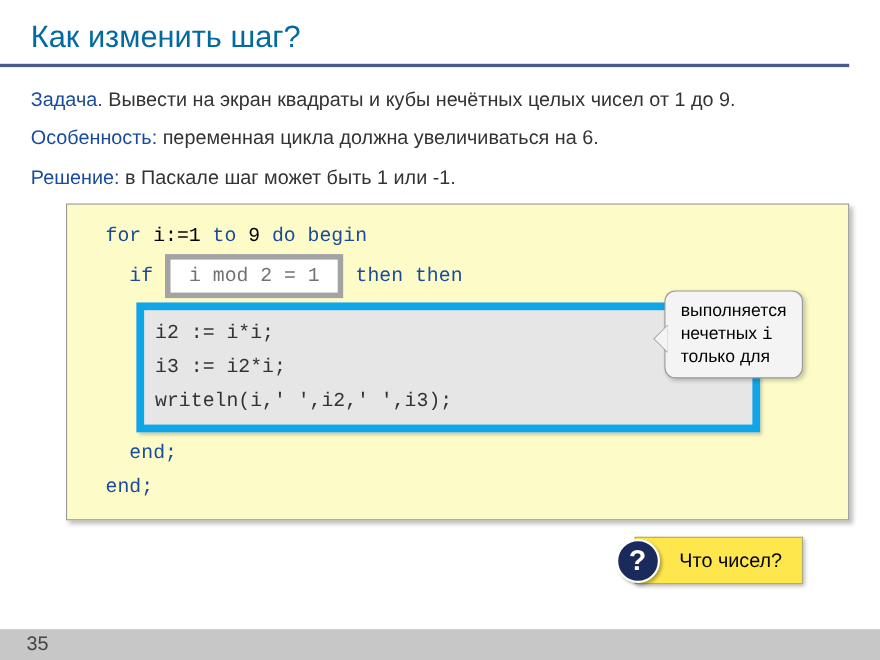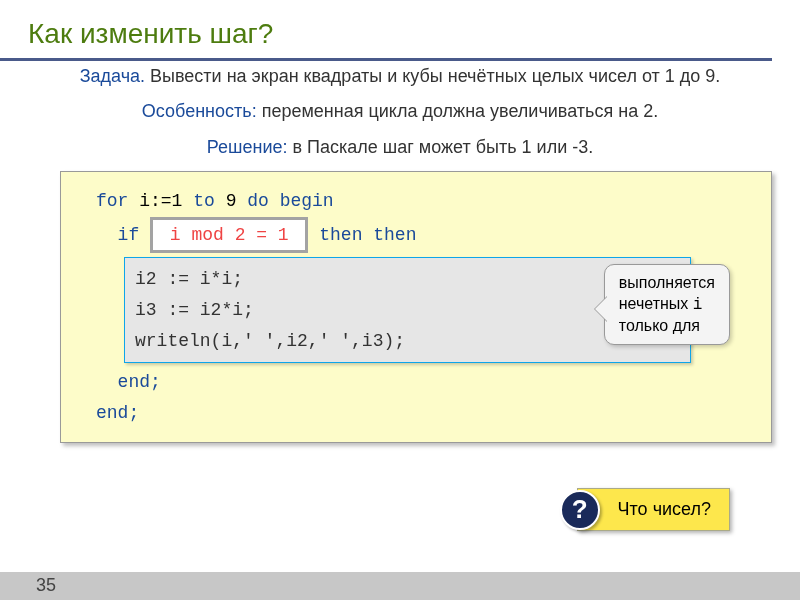--- a/index.html
+++ b/index.html
@@ -11,28 +11,27 @@
       position: relative;
       overflow: hidden;
     }
     .slide {
       width: 100%;
       height: 100%;
       position: relative;
     }
     .title {
       font-size: 28px;
-      color: #4d7c0f;
+      color: #0369a1;
       padding: 18px 0 8px 28px;
       border-bottom: 3px solid #4a5a8a;
       margin: 0 28px 0 0;
     }
     .content {
-      padding: 4px 28px 0 28px;
-      text-align: center;
+      padding: 18px 28px 0 28px;
     }
     .para {
       font-size: 18px;
       color: #333;
       margin-bottom: 12px;
       line-height: 1.3;
     }
     .label-blue { color: #1a4a9a; }
     .code-outer {
       background: #fdfcc9;
@@ -43,27 +42,27 @@
       font-family: "Courier New", monospace;
       font-size: 18px;
       line-height: 1.7;
       position: relative;
     }
     .code-outer .kw { color: #1a4a9a; }
     .code-line { white-space: pre; }
     .cond-box {
       display: inline-block;
       background: #fff;
-      border: 3px solid #a3a3a3;
+      border: 5px solid #a3a3a3;
       padding: 0 6px;
-      color: #ef4444;
+      color: #737373;
     }
     .inner-code {
       background: #e6e6e6;
-      border: 1px solid #0ea5e9;
+      border: 7px solid #0ea5e9;
       margin: 4px 0 4px 28px;
       padding: 6px 10px;
       box-shadow: 2px 2px 3px rgba(0,0,0,0.2);
       white-space: pre;
       color: #333;
     }
     .callout-top {
       position: absolute;
       right: 70px;
       top: 264px;
@@ -129,40 +128,40 @@
       position: absolute;
       bottom: 0;
       left: 0;
       right: 0;
       height: 28px;
       background: #c7c7c7;
     }
     .page-num {
       position: absolute;
       bottom: 4px;
-      left: 36px;
+      left: 24px;
       font-size: 18px;
       color: #444;
     }
   </style>
 </head>
 <body>
 
 <div class="slide">
   <div class="title">Как изменить шаг?</div>
 
   <div class="content">
     <p class="para">
       <span class="label-blue">Задача.</span><span> Вывести на экран квадраты и кубы нечётных целых чисел от 1 до 9.</span>
     </p>
     <p class="para">
-      <span class="label-blue">Особенность:</span><span> переменная цикла должна увеличиваться на 2.</span>
+      <span class="label-blue">Особенность:</span><span> переменная цикла должна увеличиваться на 6.</span>
     </p>
     <p class="para">
-      <span class="label-blue">Решение:</span><span> в Паскале шаг может быть 1 или -3.</span>
+      <span class="label-blue">Решение:</span><span> в Паскале шаг может быть 1 или -1.</span>
     </p>
   </div>
 
   <div class="code-outer">
     <div class="code-line"><span class="kw">for</span><span> i:=1 </span><span class="kw">to</span><span> 9 </span><span class="kw">do begin</span></div>
     <div class="code-line"><span class="kw">  if </span><span class="cond-box"> i mod 2 = 1 </span><span class="kw"> then then</span></div>
     <div class="inner-code">i2 := i*i;
 i3 := i2*i;
 writeln(i,' ',i2,' ',i3);</div>
     <div class="code-line kw">  end;</div>

